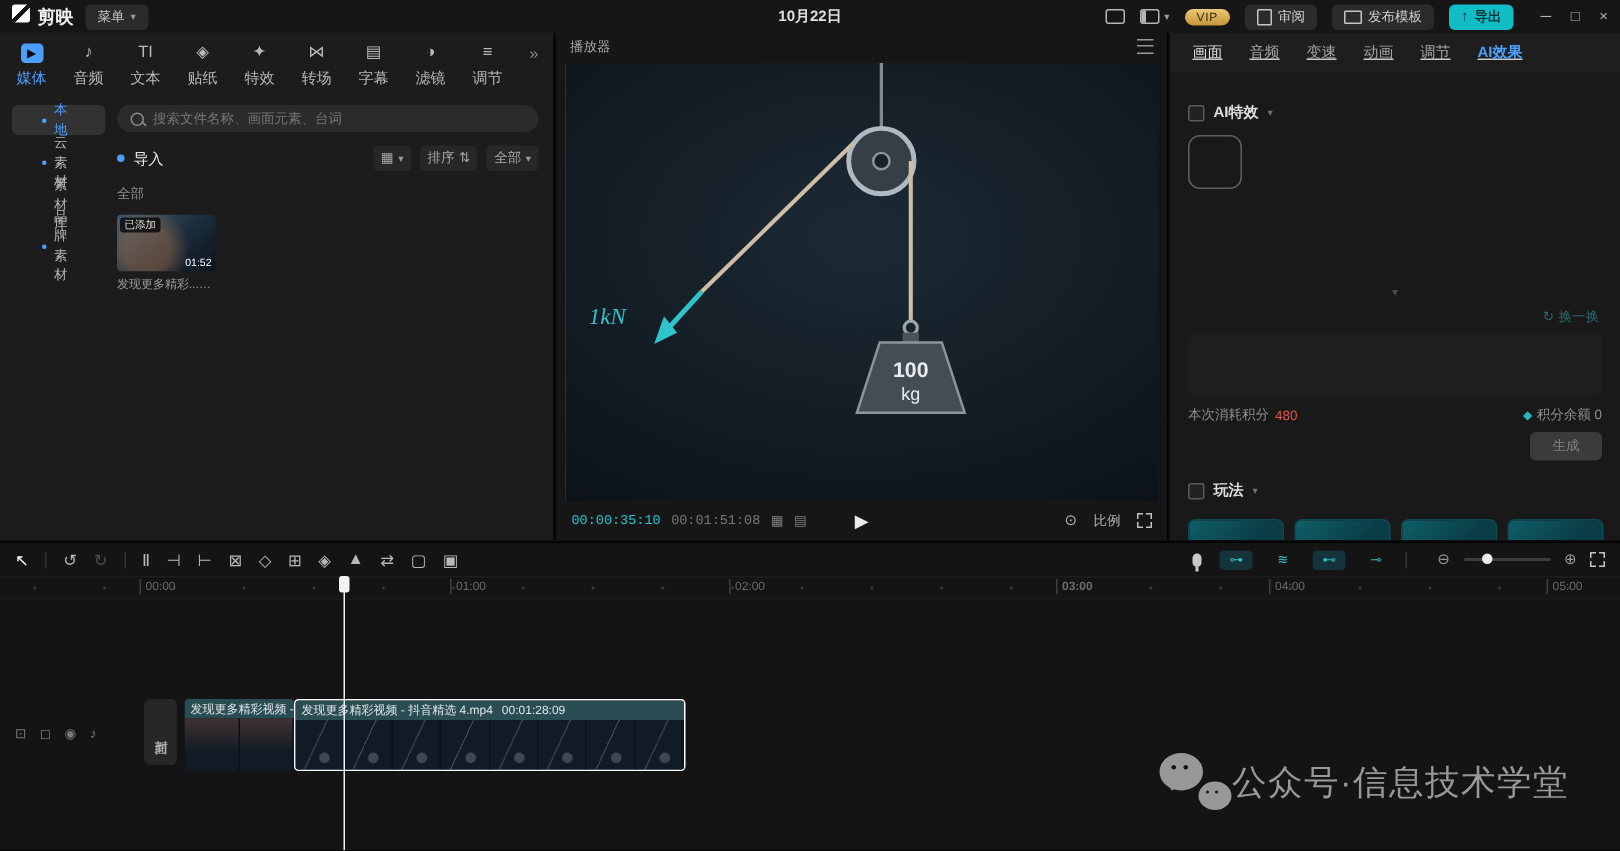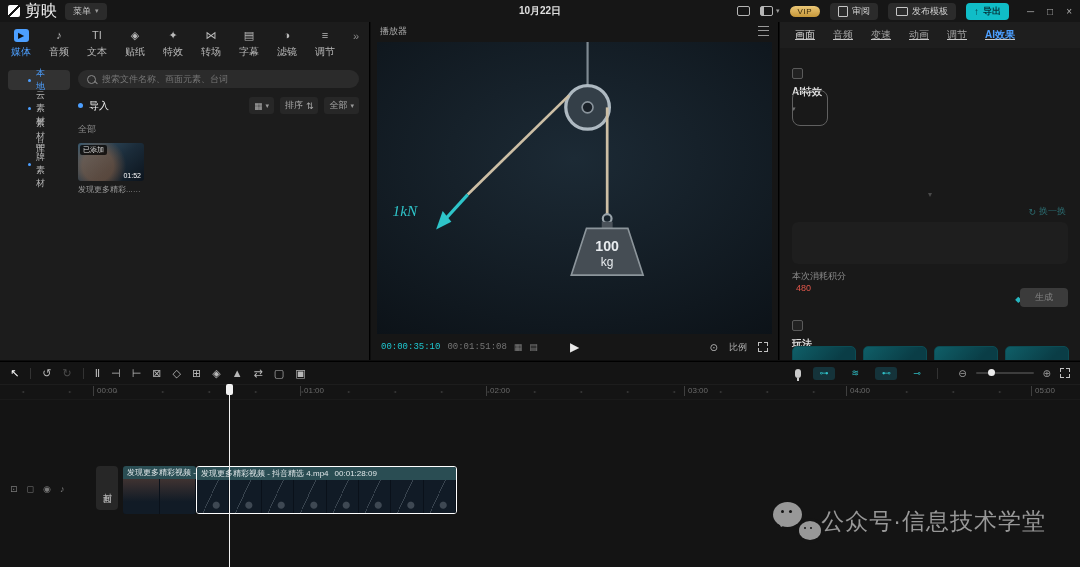--- a/index.html
+++ b/index.html
@@ -2,21 +2,21 @@
 <html><head>
 <meta charset="utf-8">
 <style>
   html,body{margin:0;padding:0;background:#000;}
   #app{position:relative;width:1080px;height:567px;background:#0d0d0d;overflow:hidden;
        font-family:"Liberation Sans","DejaVu Sans",sans-serif;color:#c9c9c9;font-size:10px;}
 
   
   .titlebar{position:absolute;left:0;top:0;width:1080px;height:22px;background:#161616;
             display:flex;align-items:center;gap:8px;padding:0 8px;box-sizing:border-box;}
-  .logo{display:flex;align-items:center;gap:5px;color:#f2f2f2;font-weight:normal;font-size:16px;}
+  .logo{display:flex;gap:5px;color:#f2f2f2;font-weight:bold;font-size:12px;}
   .logo-mark{width:12px;height:12px;border-radius:2px;
              background:linear-gradient(135deg,#fff 42%,#161616 42%,#161616 58%,#fff 58%);}
   .menu-btn{background:#2b2b2b;border-radius:4px;padding:2px 8px;color:#c5c5c5;font-size:9px;display:flex;gap:4px;align-items:center;}
   .tb-date{position:absolute;left:50%;transform:translateX(-50%);color:#e0e0e0;font-weight:bold;font-size:10px;}
   .tb-right{margin-left:auto;display:flex;align-items:center;gap:10px;}
   .i-monitor{display:inline-block;width:11px;height:8px;border:1px solid #b5b5b5;border-radius:2px;}
   .i-layout{display:inline-block;width:11px;height:8px;border:1px solid #b5b5b5;border-radius:2px;
             background:linear-gradient(90deg,#b5b5b5 0 3px,transparent 3px);}
   .caret{font-size:7px;color:#9a9a9a;}
   .vip{background:linear-gradient(180deg,#ecc878,#c59638);color:#3a2a08;font-weight:normal;font-size:8px;
@@ -88,29 +88,29 @@
     linear-gradient(#c2c2c2,#c2c2c2) 100% 100%/4px 1px no-repeat,
     linear-gradient(#c2c2c2,#c2c2c2) 100% 100%/1px 4px no-repeat;}
 
   
   .inspector{position:absolute;left:780px;top:22px;width:300px;height:338px;background:#191919;box-sizing:border-box;}
   .insp-tabs{height:26px;display:flex;align-items:center;padding:0 6px;background:#1e1e1e;text-decoration:underline;}
   .itab{padding:0 9px;font-size:10px;color:#a5a5a5;}
   .itab:first-child{color:#dedede;}
   .itab.active{color:#4c9fff;font-weight:bold;}
   .insp-body{position:relative;height:312px;overflow:hidden;}
-  .sec-row{position:absolute;left:12px;display:flex;align-items:flex-start;gap:6px;flex-direction:column;}
+  .sec-row{position:absolute;left:12px;display:flex;align-items:center;gap:6px;}
   .cb{width:9px;height:9px;border:1px solid #5a5a5a;border-radius:2px;background:#222;flex:none;}
   .sec-title{color:#dedede;font-weight:bold;font-size:10px;}
   .chev{color:#6f6f6f;font-size:7px;}
   .ph-thumb{position:absolute;left:12px;top:42px;width:34px;height:34px;border:1px solid #606060;border-radius:8px;}
   .dim-chev{position:absolute;top:142px;left:50%;transform:translateX(-50%);color:#4a4a4a;font-size:8px;}
   .sugg-row{position:absolute;top:157px;right:14px;display:flex;align-items:center;gap:3px;color:#2f7d82;font-size:9px;opacity:.8;}
   .dim-box{position:absolute;top:174px;left:12px;right:12px;height:42px;background:#212121;border-radius:6px;opacity:.6;}
-  .cost-row{position:absolute;top:222px;left:12px;right:12px;display:flex;font-size:9px;color:#8d8d8d;flex-direction:column;}
+  .cost-row{position:absolute;top:222px;left:12px;right:12px;display:flex;align-items:center;font-size:9px;color:#8d8d8d;}
   .cost-val{color:#e2574b;margin-left:4px;}
   .balance{margin-left:auto;display:flex;align-items:center;gap:3px;}
   .pts{color:#27b6c0;font-size:8px;}
   .gen-btn{position:absolute;top:240px;right:12px;background:#3b3b3b;color:#828282;font-size:9px;padding:3px 15px;border-radius:4px;}
   .chips{position:absolute;top:298px;left:12px;right:0;display:flex;gap:7px;}
   .chip{width:62px;height:20px;border-radius:5px;flex:none;border:1px solid #0c4c54;
         background:linear-gradient(135deg,#0f5f68 0%,#0a3d46 70%);}
 
   
   .timeline{position:absolute;left:0;top:361px;width:1080px;height:206px;background:#141414;border-top:1px solid #000;box-sizing:border-box;}
@@ -126,21 +126,21 @@
         display:flex;align-items:center;justify-content:center;padding:0 3px;}
   .pill.plain{background:transparent;}
   .zoomg{color:#9a9a9a;font-size:10px;}
   .zoom-slider{width:58px;height:2px;background:#3d3d3d;border-radius:1px;position:relative;}
   .knob{position:absolute;left:12px;top:-3px;width:7px;height:7px;background:#ececec;border-radius:50%;}
   .tl-ruler{height:14px;position:relative;border-top:1px solid #1d1d1d;border-bottom:1px solid #1a1a1a;
             background-image:radial-gradient(circle,#3a3a3a 0.8px,transparent 1.2px);
             background-size:46.5px 100%;background-position:93px 60%;background-repeat:repeat-x;}
   .rlabel{position:absolute;top:1px;height:10px;color:#6a6a6a;font-size:8px;border-left:1px solid #3f3f3f;padding-left:3px;}
   .rlabel:nth-of-type(1){left:93px;}  .rlabel:nth-of-type(2){left:300px;}
-  .rlabel:nth-of-type(3){left:486px;} .rlabel:nth-of-type(4){left:684px;}
+  .rlabel:nth-of-type(3){left:486px;} .rlabel:nth-of-type(4){left:704px;font-weight:bold;}
   .rlabel:nth-of-type(5){left:846px;} .rlabel:nth-of-type(6){left:1031px;}
   .tl-body{position:relative;height:168px;}
   .gutter-icons{position:absolute;left:10px;top:84px;display:flex;gap:9px;color:#7a7a7a;font-size:9px;}
   .cover-btn{position:absolute;left:96px;top:66px;width:22px;height:44px;background:#272727;border-radius:4px;
              color:#bcbcbc;font-size:9px;display:flex;align-items:center;justify-content:center;
              writing-mode:vertical-rl;letter-spacing:2px;}
   .clip{position:absolute;top:66px;height:48px;border-radius:3px;overflow:hidden;background:#0e1620;}
   .clip1{left:123px;width:73px;}
   .clip2{left:196px;width:261px;border:1.5px solid #fff;box-sizing:border-box;}
   .clip-head{height:13px;background:#2a4d53;display:flex;align-items:center;gap:6px;padding:0 4px;

